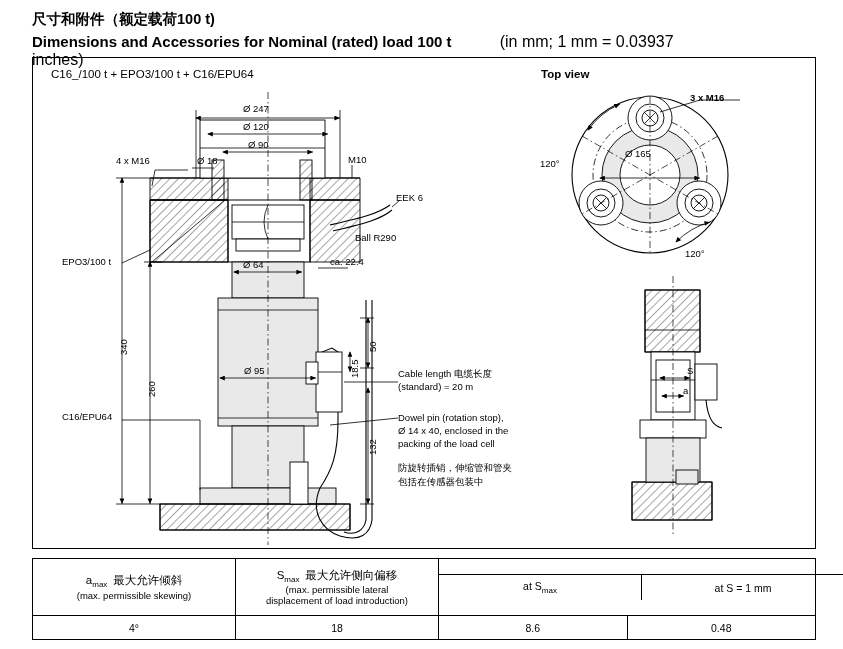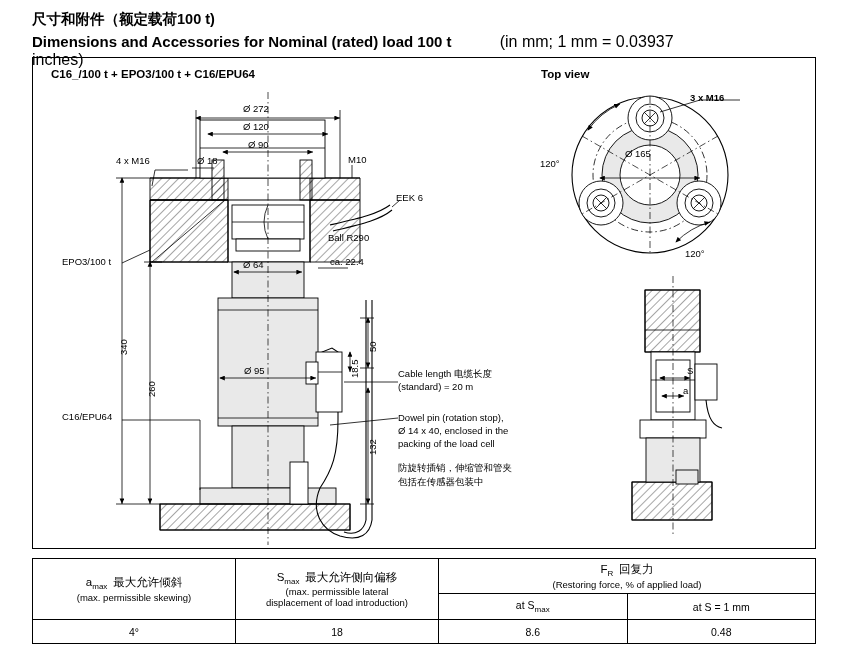--- a/index.html
+++ b/index.html
@@ -24,21 +24,21 @@
   }
   .title-en .sub{font-size:16px;font-weight:normal;margin-left:44px;}
 
   
   .frame{
     position:absolute;left:32px;top:57px;width:784px;height:492px;
     border:1px solid #000;
     box-sizing:border-box;
   }
   .hdr-left{
-    position:absolute;left:18px;top:10px;font-size:11.5px;font-weight:bold;
+    position:absolute;left:18px;top:10px;font-size:11.5px;font-weight:normal;
   }
   .hdr-right{
     position:absolute;left:508px;top:10px;font-size:11.5px;font-weight:bold;
   }
   table.t{
     border-collapse:collapse;width:784px;table-layout:fixed;
   }
   table.t td{
     border:1px solid #000;
     text-align:center;
@@ -260,28 +260,28 @@
       <rect class="gray" x="676" y="470" width="22" height="14"></rect>
 
       <path class="ln dash" d="M673,276 L673,534"></path>
 
       <path class="ln thin" d="M660,378 L690,378" marker-start="url(#arS)" marker-end="url(#ar)"></path>
 
       <path class="ln thin" d="M662,396 L684,396" marker-start="url(#arS)" marker-end="url(#ar)"></path>
     </g>
   </svg>
 
-  <div class="lbl" style="left:243px;top:103px;">Ø 272</div>
+  <div class="lbl" style="left:243px;top:103px;">Ø 247</div>
   <div class="lbl" style="left:243px;top:121px;">Ø 120</div>
   <div class="lbl" style="left:248px;top:139px;text-align:center;">Ø 90</div>
   <div class="lbl" style="left:197px;top:155px;">Ø 18</div>
   <div class="lbl" style="left:116px;top:155px;">4 x M16</div>
   <div class="lbl" style="left:348px;top:154px;">M10</div>
   <div class="lbl" style="left:396px;top:192px;">EEK 6</div>
-  <div class="lbl" style="left:328px;top:232px;">Ball R290</div>
+  <div class="lbl" style="left:310px;top:232px;padding-left:45px;">Ball R290</div>
   <div class="lbl" style="left:62px;top:256px;">EPO3/100 t</div>
   <div class="lbl" style="left:243px;top:259px;">Ø 64</div>
   <div class="lbl" style="left:330px;top:256px;">ca. 22.4</div>
   <div class="lbl" style="left:244px;top:365px;">Ø 95</div>
   <div class="lbl" style="left:62px;top:411px;">C16/EPU64</div>
 
   <div class="lbl rot90" style="left:118px;top:355px;">340</div>
   <div class="lbl rot90" style="left:146px;top:397px;">260</div>
   <div class="lbl rot90" style="left:367px;top:352px;">50</div>
   <div class="lbl rot90" style="left:349px;top:378px;">18.5</div>
@@ -312,26 +312,20 @@
           <div class="sub-note">(max. permissible skewing)</div>
         </td>
         <td class="cell-head" style="width:196px;">
           <div><span class="big">S</span><sub>max</sub>&nbsp;&nbsp;<span class="big">最大允许侧向偏移</span></div>
           <div class="sub-note">(max. permissible lateral</div>
           <div class="sub-note">displacement of load introduction)</div>
         </td>
         <td colspan="2" style="padding:0;">
           <table class="t" style="width:100%;border:0;">
             <tbody>
-                  <tr>
-              <td colspan="2" style="border-top:0;border-left:0;border-right:0;height:30px;">
-                <div><span class="big">F</span><sub>R</sub>&nbsp;&nbsp;<span class="big">回复力</span></div>
-                <div class="sub-note">(Restoring force, % of applied load)</div>
-              </td>
-            </tr>
             <tr>
               <td style="width:196px;border-bottom:0;border-left:0;height:21px;margin-top:33px;">
                 <span>at S</span><sub>max</sub>
               </td>
               <td style="width:196px;border-bottom:0;border-right:0;">at S = 1 mm</td>
             </tr>
           </tbody>
               </table>
         </td>
       </tr>

